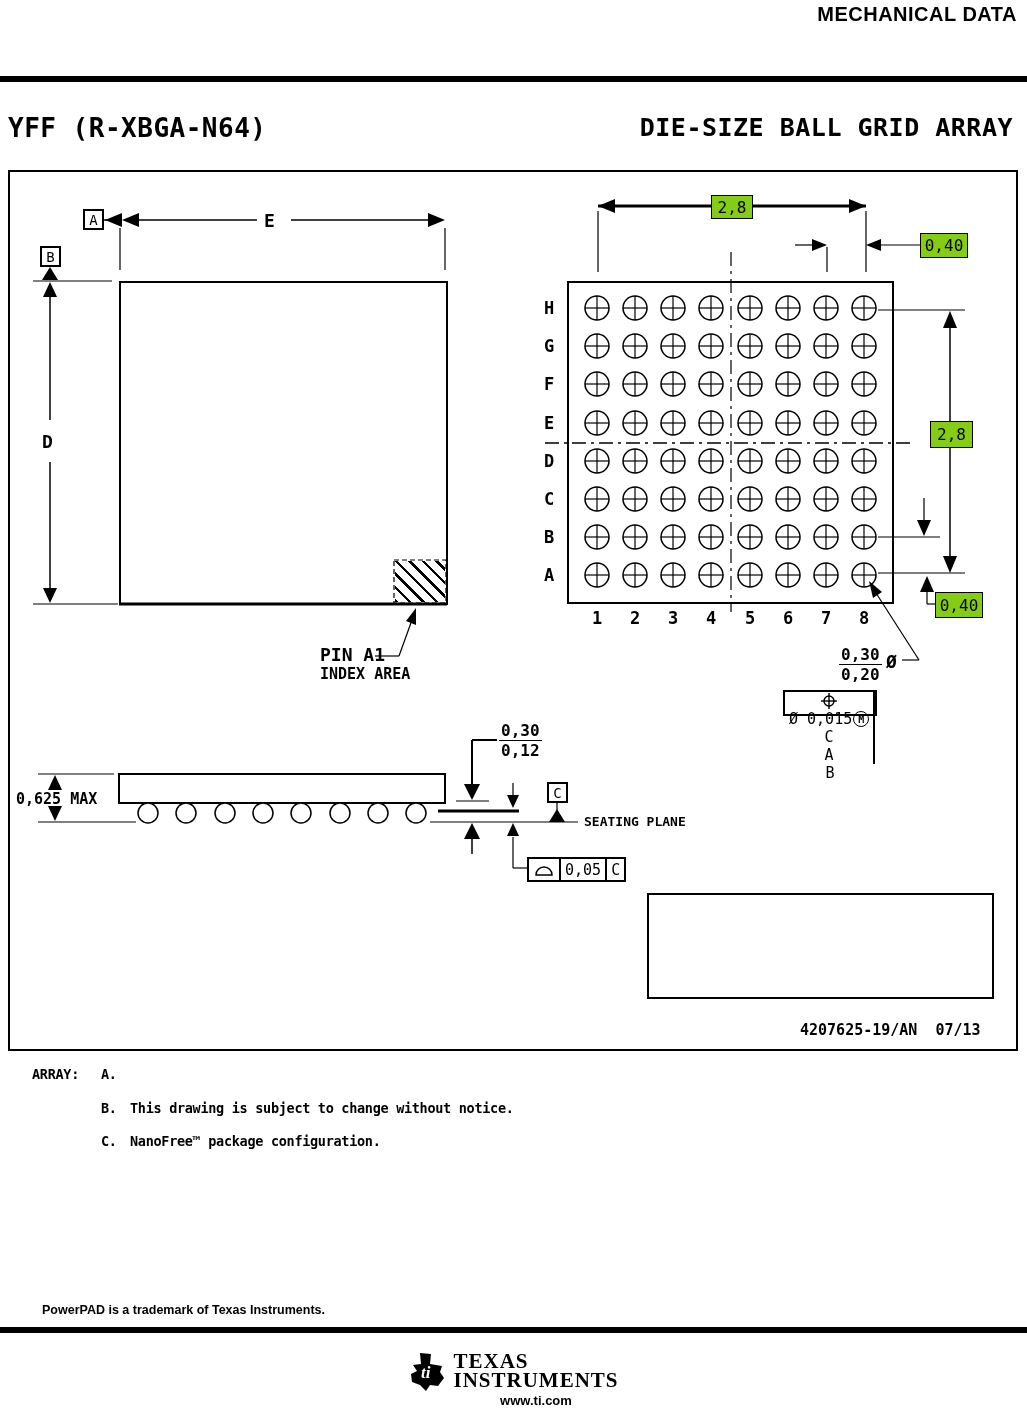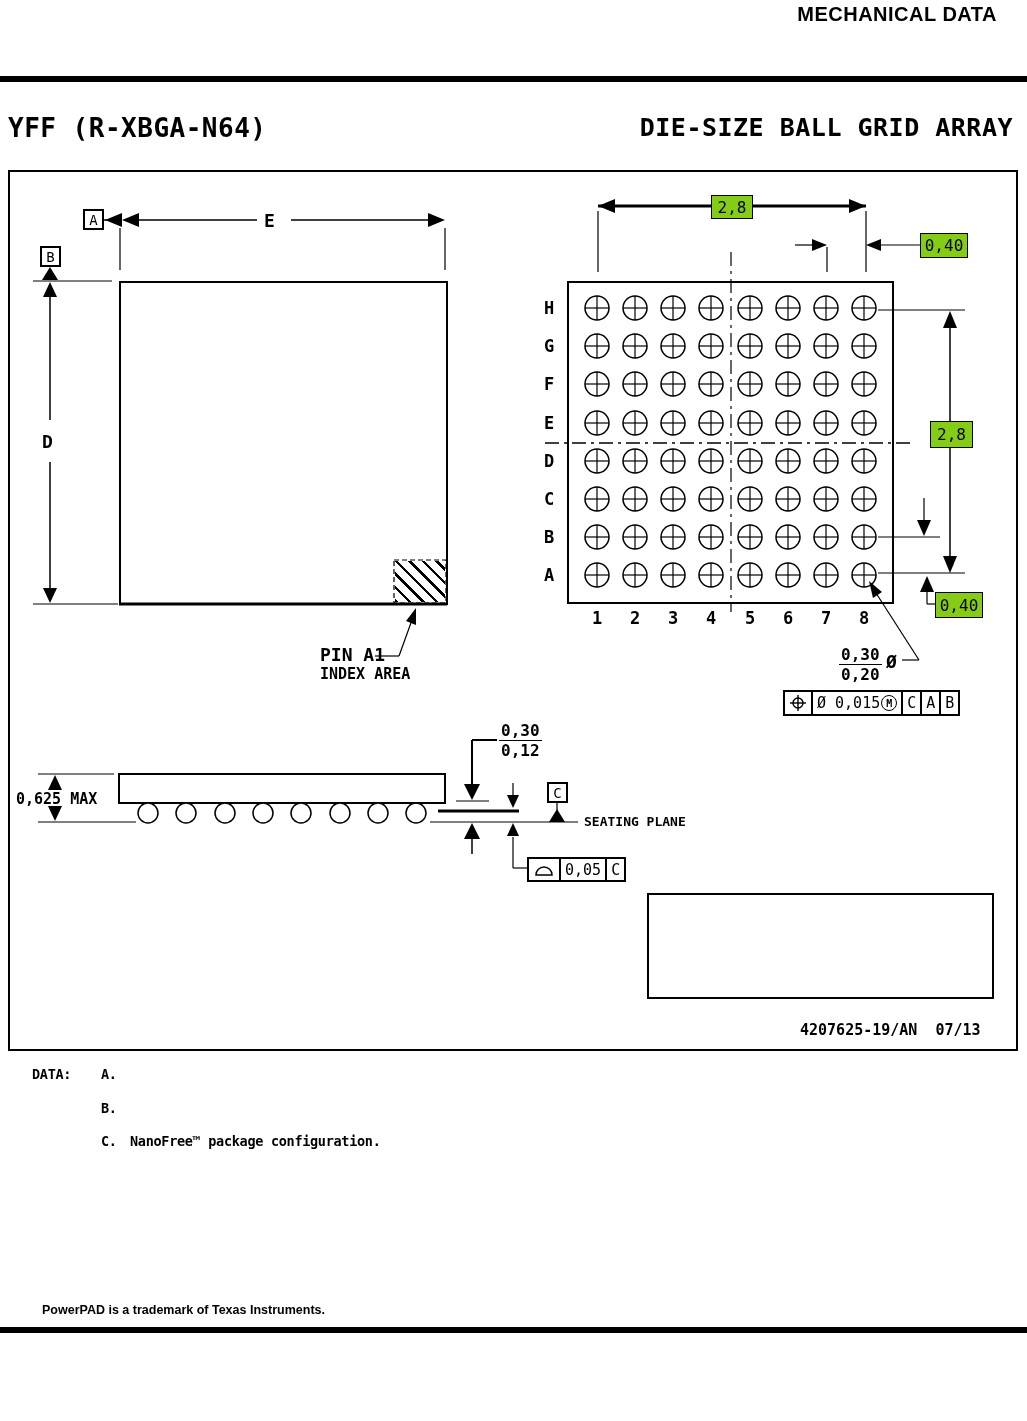--- a/index.html
+++ b/index.html
@@ -3,21 +3,21 @@
 <meta charset="utf-8">
 <style>
   html,body{margin:0;padding:0;background:#fff;}
   #page{position:relative;width:1027px;height:1421px;background:#fff;color:#000;
         font-family:"DejaVu Sans Mono",monospace;overflow:hidden;}
   #linework{position:absolute;left:0;top:0;width:1027px;height:1421px;z-index:1;}
   .abs{position:absolute;z-index:2;}
   .cad{font-family:"DejaVu Sans Mono",monospace;font-weight:bold;}
   .sans{font-family:"Liberation Sans",sans-serif;}
   .serif{font-family:"Liberation Serif",serif;}
-  .mech-title{right:30px;top:3px;font-size:20px;font-weight:bold;letter-spacing:0.5px;}
+  .mech-title{right:10px;top:3px;font-size:20px;font-weight:bold;letter-spacing:0.5px;}
   .pkg-code{left:8px;top:113px;font-size:26px;letter-spacing:0.5px;white-space:nowrap;}
   .pkg-type{right:14px;top:113px;font-size:25px;letter-spacing:0.5px;white-space:nowrap;}
   .frame{left:8px;top:170px;width:1006px;height:877px;border:2px solid #000;}
   .datum-box{width:17px;height:17px;border:2px solid #000;font-size:14px;
              display:flex;align-items:center;justify-content:center;background:#fff;}
   .dim-box{border:1.5px solid #000;font-size:16px;display:flex;align-items:center;
            justify-content:center;background:#84cc16;}
   .dimtxt{font-size:16px;white-space:nowrap;}
   .frac{display:inline-block;text-align:center;font-size:16px;line-height:17px;}
   .frac .top{display:block;border-bottom:1.5px solid #000;padding:0 2px 1px 2px;}
@@ -391,21 +391,21 @@
   <div class="abs dim-box" style="left:920px;top:233px;width:46px;height:23px;">0,40</div>
   <div class="abs dim-box" style="left:930px;top:421px;width:41px;height:25px;">2,8</div>
   <div class="abs dim-box" style="left:935px;top:592px;width:46px;height:24px;">0,40</div>
 
   <div class="abs frac cad" style="left:839px;top:646px;">
     <span class="top">0,30</span>
     <span class="bot">0,20</span>
   </div>
   <div class="abs cad" style="left:886px;top:651px;font-size:18px;">Ø</div>
 
-  <div class="abs fcf" style="left:783px;top:690px;height:22px;">
+  <div class="abs fcf" style="left:783px;top:690px;height:22px;flex-direction:column;">
     <div class="cell">
       <svg width="18" height="18" viewBox="0 0 18 18">
         <circle cx="9" cy="9" r="5" stroke="#000" stroke-width="1.4" fill="none"></circle>
         <line x1="9" y1="1" x2="9" y2="17" stroke="#000" stroke-width="1.4"></line>
         <line x1="1" y1="9" x2="17" y2="9" stroke="#000" stroke-width="1.4"></line>
       </svg>
     </div>
     <div class="cell">
       <span>Ø 0,015</span>
       <span class="circ-m">M</span>
@@ -431,23 +431,39 @@
     </div>
     <div class="cell">0,05</div>
     <div class="cell">C</div>
   </div>
 
   <div class="abs" style="left:647px;top:893px;width:343px;height:102px;border:2px solid #000;"></div>
   <div class="abs cad" style="left:800px;top:1021px;font-size:15px;white-space:nowrap;">
     <span>4207625-19/AN</span>&nbsp;&nbsp;<span>07/13</span>
   </div>
 
-  <div class="notes-line cad" style="left:32px;top:1066px;">DATA:</div>
+  <div class="notes-line cad" style="left:32px;top:1066px;">ARRAY:</div>
   <div class="notes-line cad" style="left:101px;top:1066px;">A.</div>
   <div class="notes-line cad" style="left:101px;top:1100px;">B.</div>
+  <div class="notes-line cad" style="left:130px;top:1100px;">This drawing is subject to change without notice.</div>
   <div class="notes-line cad" style="left:101px;top:1133px;">C.</div>
   <div class="notes-line cad" style="left:130px;top:1133px;">NanoFree™ package configuration.</div>
 
   <div class="abs sans" style="left:30px;top:1303px;font-size:12.5px;font-weight:bold;padding-left:12px;">PowerPAD is a trademark of Texas Instruments.</div>
   <div class="rule" style="top:1327px;"></div>
 
+  <div class="ti-logo">
+    <div style="display:inline-flex;align-items:flex-start;text-align:left;">
+      <div style="position:relative;width:40px;height:40px;margin-right:5px;">
+        <svg width="40" height="40" viewBox="0 0 40 40">
+          <path d="M12,1 L23,2 L22,12 L34,14 L32,20 L36,26 L30,34 L22,33 L18,39 L12,33 L4,30 L3,22 L9,19 L5,13 L13,12 Z" fill="#000"></path>
+          <text x="13" y="26" font-family="Liberation Serif,serif" font-style="italic" font-weight="bold" font-size="17" fill="#fff">ti</text>
+        </svg>
+      </div>
+      <div>
+        <div class="serif" style="font-size:21px;font-weight:bold;letter-spacing:1px;line-height:19px;text-transform:uppercase;">Texas</div>
+        <div class="serif" style="font-size:21px;font-weight:bold;letter-spacing:1px;line-height:19px;text-transform:uppercase;">Instruments</div>
+        <div class="sans" style="font-size:13px;font-weight:bold;text-align:center;margin-top:3px;">www.ti.com</div>
+      </div>
+    </div>
+  </div>
 
 </div>
 
 </body></html>

